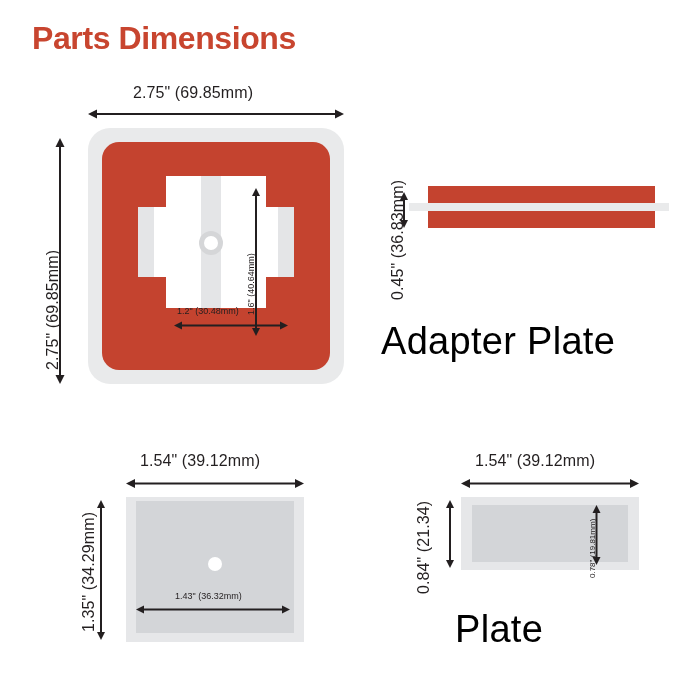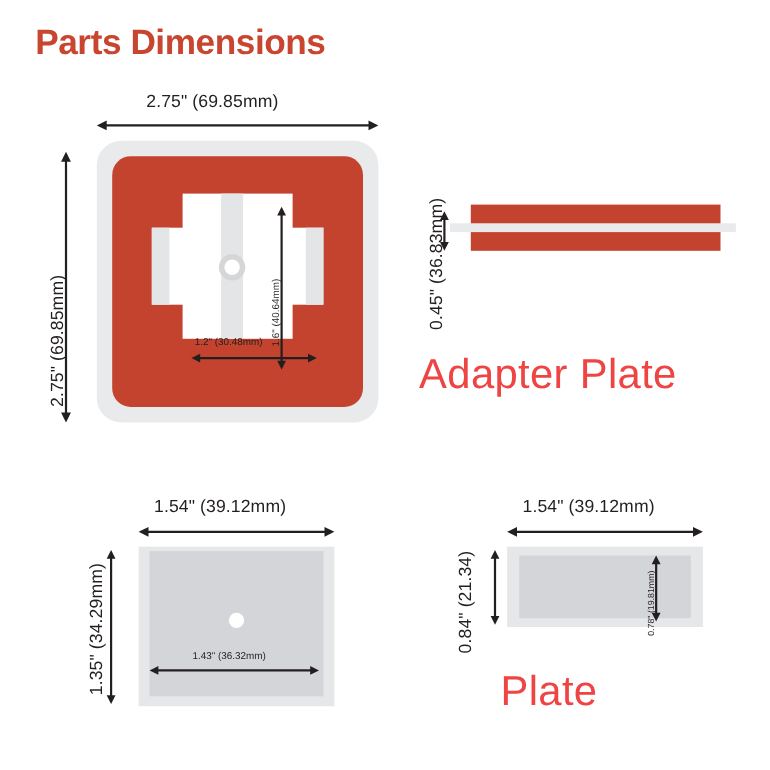--- a/index.html
+++ b/index.html
@@ -33,21 +33,21 @@
     font-weight: bold;
     letter-spacing: -0.4px;
     color: #c8452f;
     white-space: nowrap;
   }
 
   
   .part-caption {
     font-size: 38px;
     font-weight: 300;
-    color: #ef4444;
+    color: #000000;
     letter-spacing: 0.3px;
     white-space: nowrap;
   }
   #caption-adapter-plate { left: 381px; top: 320px; }
   #caption-nozzle { left: 455px; top: 608px; }
 
   
   .dim-text {
     font-size: 16px;
     color: #231f20;

